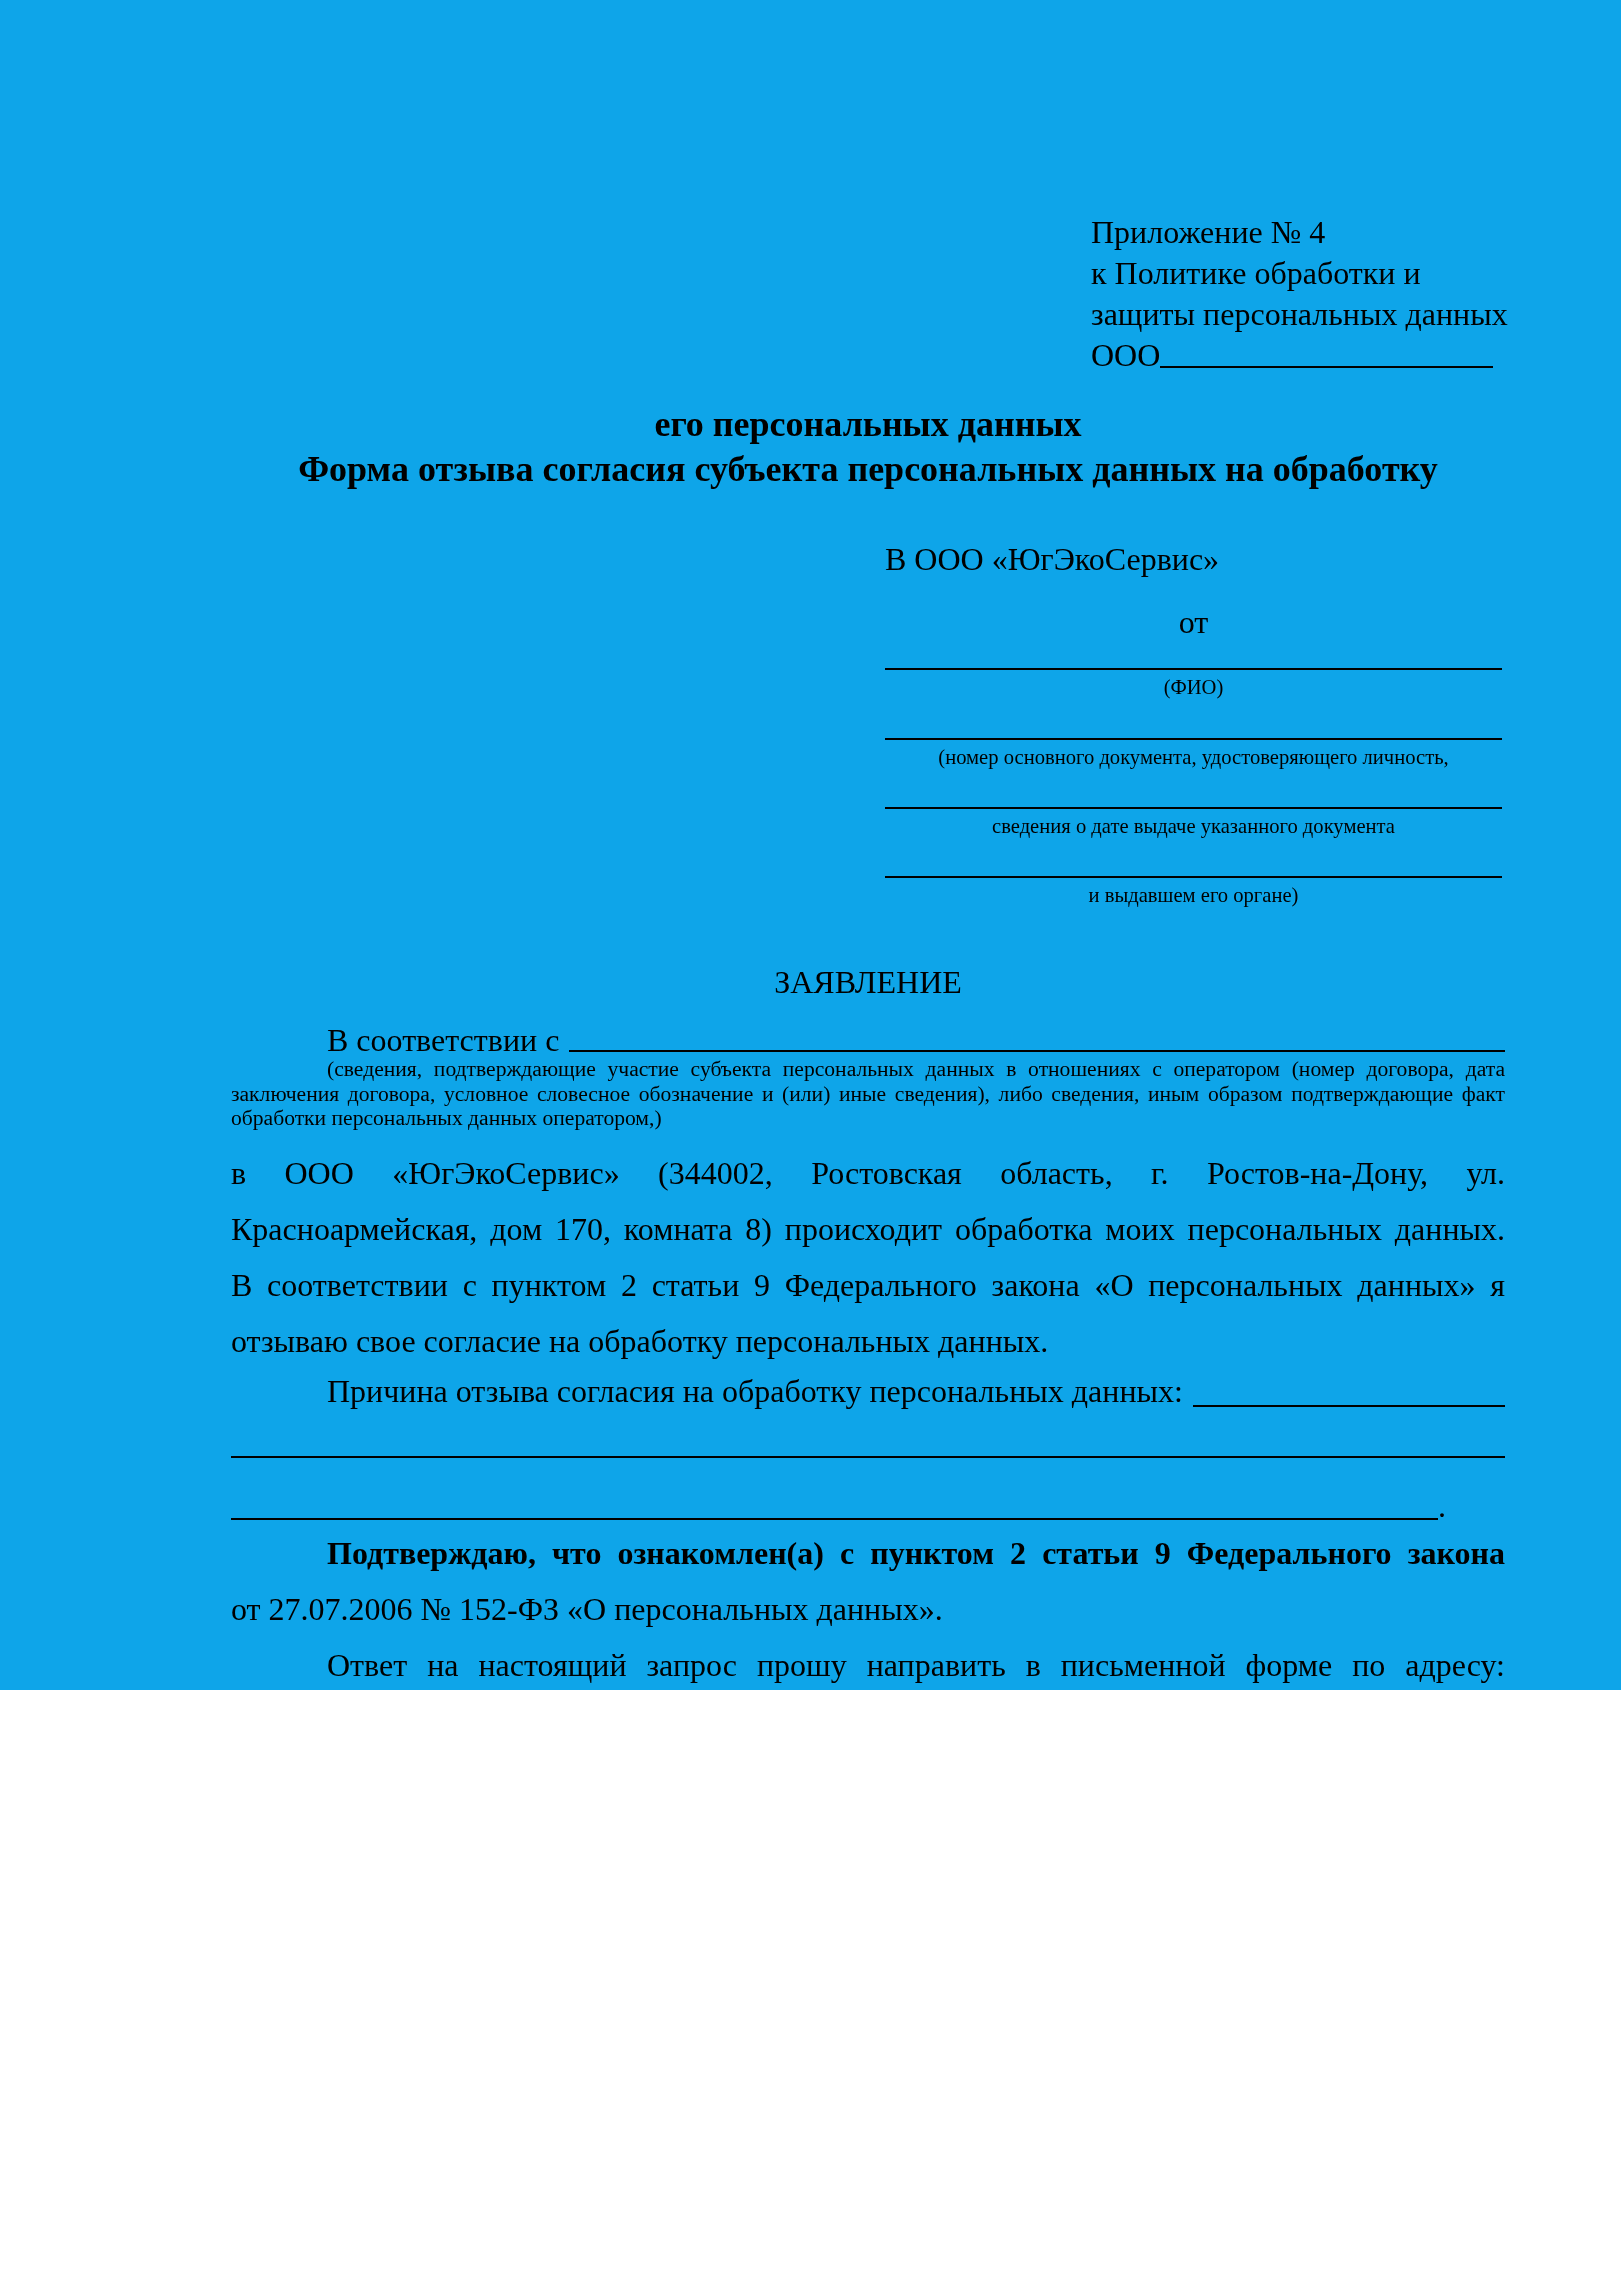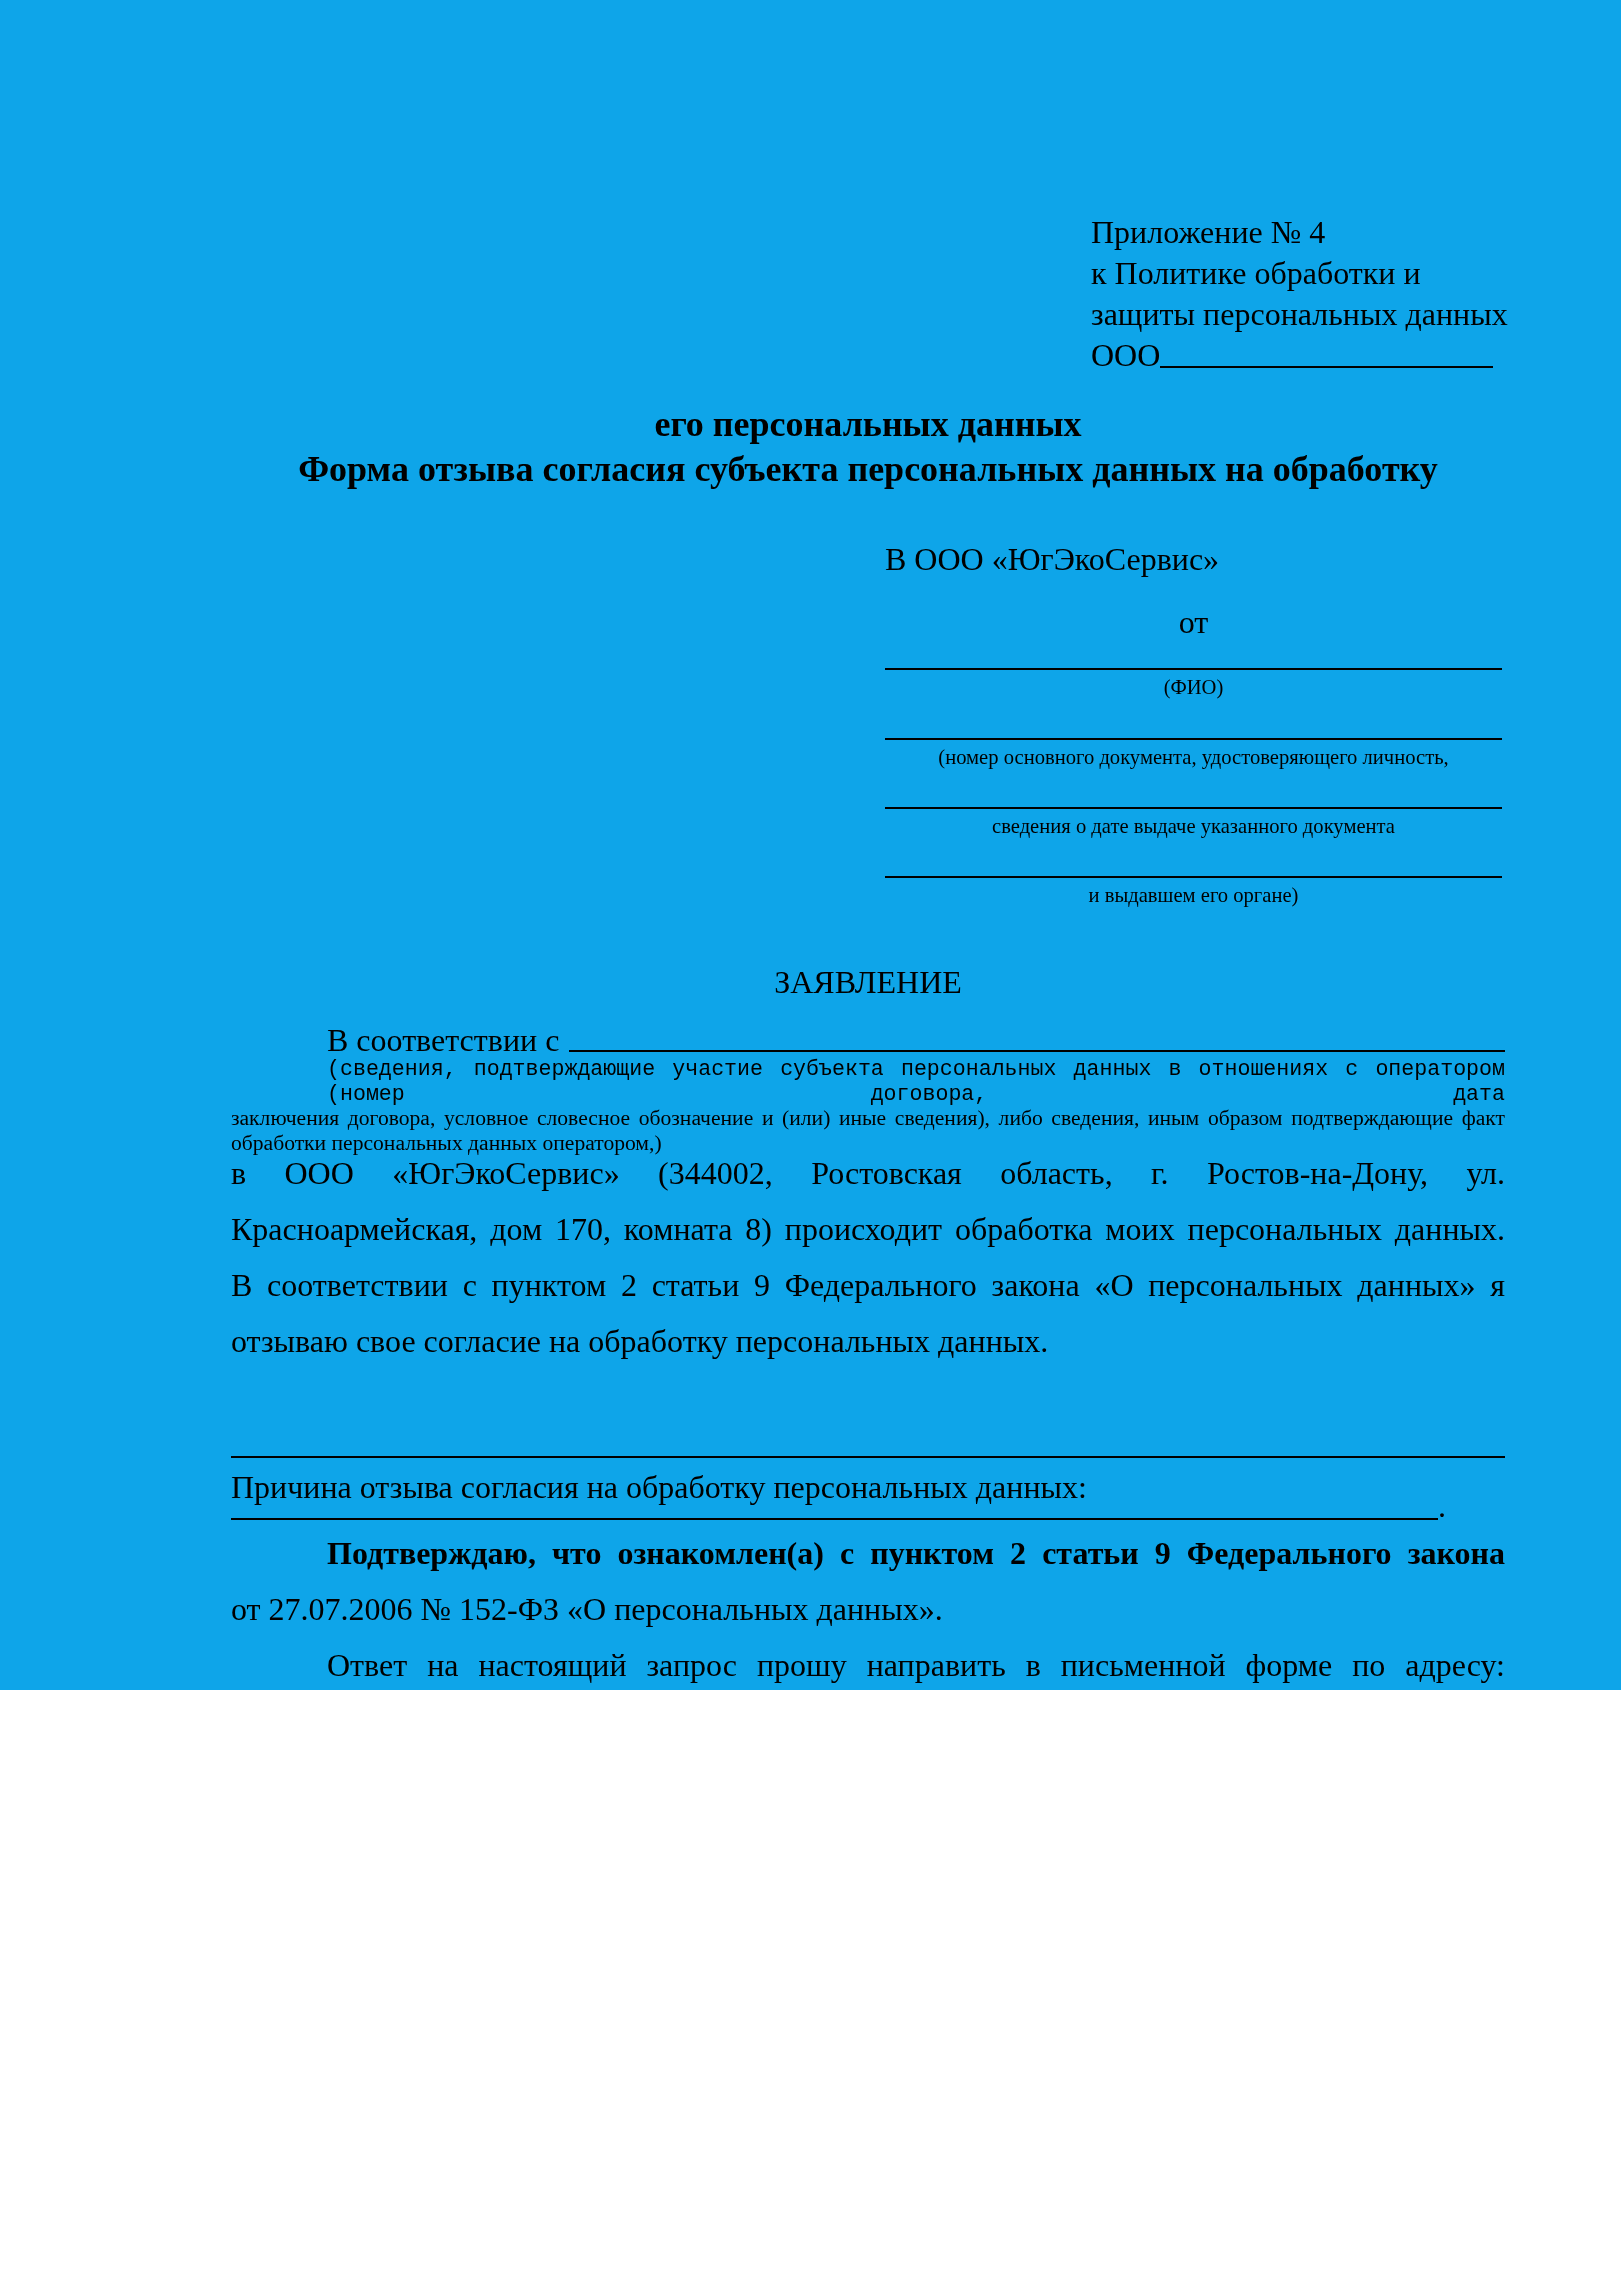--- a/index.html
+++ b/index.html
@@ -58,31 +58,31 @@
   .accordance {
     left: 231px; top: 1019px; width: 1274px;
     font-size: 32px; line-height: 43px; white-space: nowrap;
   }
 
   .footnote {
     left: 231px; top: 1057px; width: 1274px;
     font-size: 21.6px; line-height: 24.5px;
   }
   .footnote .jl { text-align: justify; text-align-last: justify; }
-  .footnote .first { padding-left: 96px; font-family: Liberation Mono, monospace; }
+  .footnote .first { padding-left: 96px; }
 
   .bodytext {
     left: 231px; top: 1145px; width: 1274px;
     font-size: 32px; line-height: 56px;
   }
   .jline { text-align: justify; text-align-last: justify; }
 
   .reason-row {
     left: 231px; top: 1370px; width: 1274px;
-    font-size: 32px; line-height: 43px; white-space: nowrap; flex-direction: column;
+    font-size: 32px; line-height: 43px; white-space: nowrap;
   }
   .reason-row .fill { height: 35px; }
   .ruled-row { left: 231px; width: 1274px; font-size: 32px; line-height: 43px; }
   .ruled-row .fill { height: 33px; }
   .ruled-row .fixed-fill { flex: 0 0 1207px; border-bottom: 2.9px solid #000000; height: 33px; }
 
   .confirm {
     left: 231px; top: 1525px; width: 1274px;
     font-size: 32px; line-height: 56px;
   }

